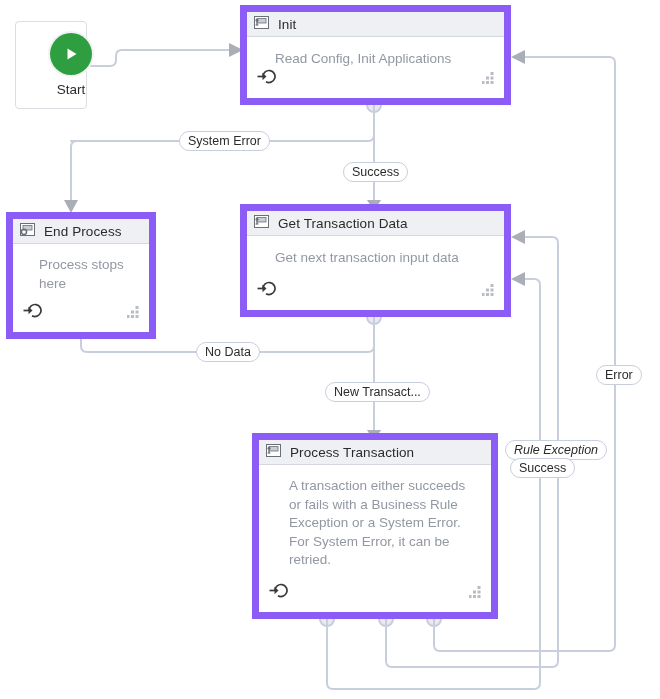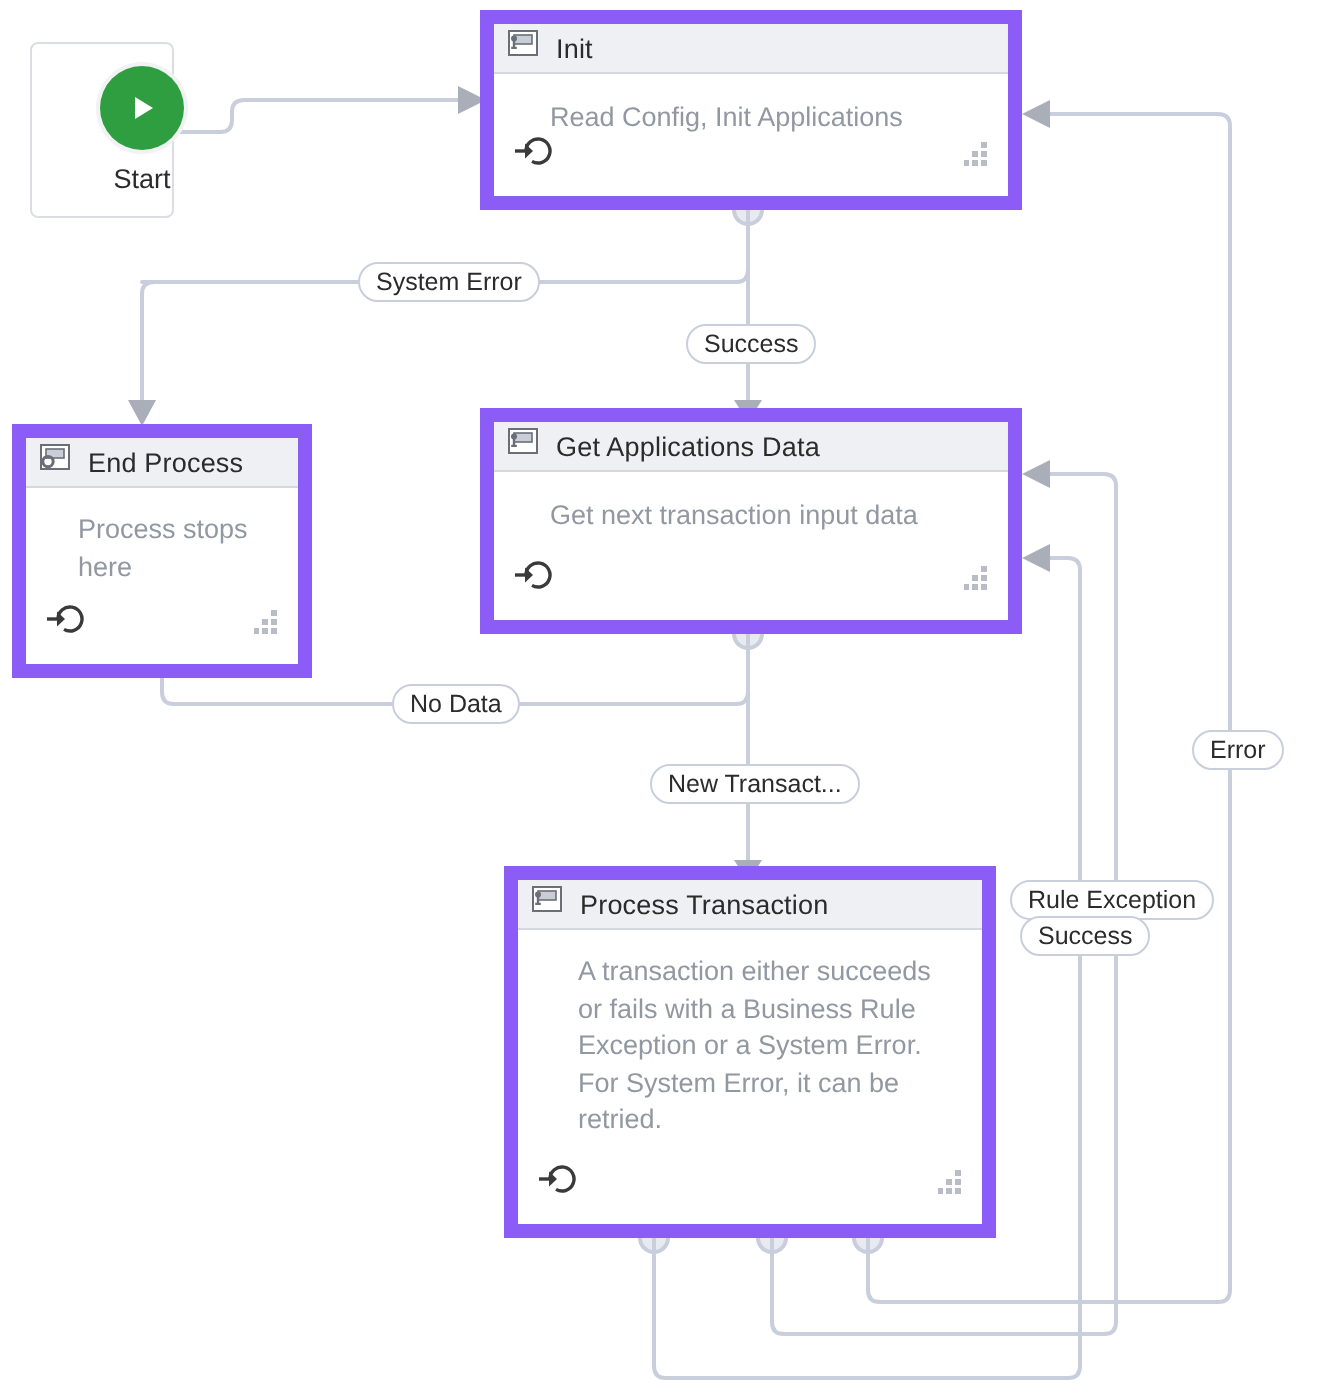--- a/index.html
+++ b/index.html
@@ -267,21 +267,21 @@
     <div class="node-title">
       <span>
         <svg width="15" height="13" viewBox="0 0 15 13" aria-hidden="true">
           <rect x="0.5" y="0.5" width="14" height="12" fill="#ffffff" stroke="#6a6f77"></rect>
           <rect x="3" y="2.5" width="9" height="4.5" fill="#c9ced6" stroke="#6a6f77" stroke-width="0.8"></rect>
           <circle cx="3" cy="4.2" r="1.5" fill="#6a6f77"></circle>
           <rect x="2.4" y="5.4" width="1.2" height="4" fill="#6a6f77"></rect>
           <rect x="1.6" y="8.4" width="2.8" height="1.1" fill="#6a6f77"></rect>
         </svg>
       </span>
-      <span class="node-title-text">Get Applications Data</span>
+      <span class="node-title-text">Get Transaction Data</span>
     </div>
     <div class="node-body">
       <div class="node-desc">Get next transaction input data</div>
       <span class="entry-icon">
         <svg width="19" height="17" viewBox="0 0 19 17" aria-hidden="true">
           <path d="M 6 8.5 A 6 6 0 1 1 9 13.7" fill="none" stroke="#3a3a3a" stroke-width="1.7"></path>
           <path d="M 0.5 8.5 L 7.5 8.5" stroke="#3a3a3a" stroke-width="1.7"></path>
           <polygon points="5.5,4.8 9.5,8.5 5.5,12.2" fill="#3a3a3a"></polygon>
         </svg>
       </span>
@@ -334,19 +334,19 @@
   </div>
 
   <div class="edge-label" style="left:179px; top:131px;">System Error</div>
 
   <div class="edge-label" style="left:343px; top:162px;">Success</div>
 
   <div class="edge-label" style="left:196px; top:342px;">No Data</div>
 
   <div class="edge-label" style="left:325px; top:382px;">New Transact...</div>
 
-  <div class="edge-label" style="left:505px; top:440px;">Rule Exception</div>
+  <div class="edge-label" style="left:505px; top:440px;font-style:italic;">Rule Exception</div>
 
   <div class="edge-label" style="left:510px; top:458px;">Success</div>
 
   <div class="edge-label" style="left:596px; top:365px;">Error</div>
 
 </div>
 
 </body></html>

